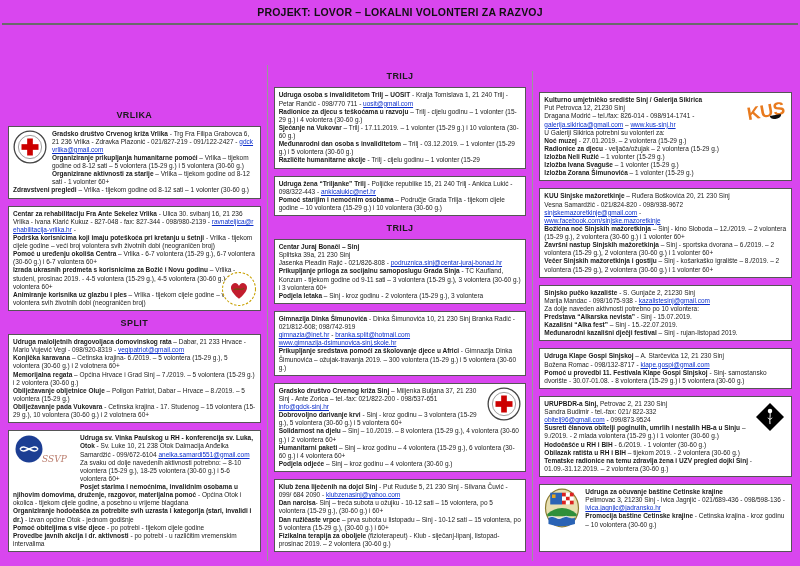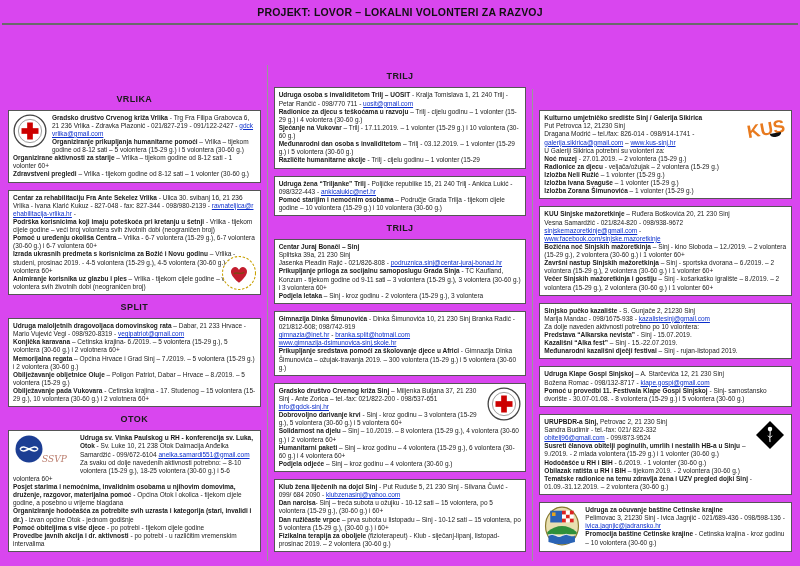--- a/index.html
+++ b/index.html
@@ -10,21 +10,21 @@
   .columns{display:flex;align-items:flex-end;margin-top:2px;height:534px;}
   .col{flex:1;min-width:0;padding:2px 6px;box-sizing:border-box;}
   .col + .col{border-left:1px solid #999;}
   .section-header{text-align:center;font-weight:bold;font-size:9px;letter-spacing:.4px;margin:4px 0 6px;}
   .org-box{position:relative;border:1px solid #555;padding:3px 4px;margin-bottom:7px;
            font-size:6.5px;line-height:1.25;overflow:hidden;background:#fff;}
   .org-box p{margin:0;}
   .bold{font-weight:bold;}
   .lnk{color:#0b2ecc;text-decoration:underline;cursor:pointer;word-break:break-all;}
   .logo{display:block;line-height:0;}
-  .logo.pos-left{float:left;margin:0 5px 2px 0;}
+  .logo.pos-left{float:left;margin:0 5px 20px 0;}
   .logo.pos-right{float:right;margin:0 0 2px 5px;}
   .logo.pos-br{position:absolute;right:3px;bottom:3px;}
   .col:last-child .org-box:first-child{margin-top:19px;}
 </style>
 </head>
 <body>
 
 <div class="page">
   <div class="title">PROJEKT: LOVOR – LOKALNI VOLONTERI ZA RAZVOJ</div>
   <div class="columns" id="columns">
@@ -55,21 +55,20 @@
           <p><span class="bold">Animiranje korisnika uz glazbu i ples</span><span class="reg"> – Vrlika - tijekom cijele godine – veći broj volontera svih životnih dobi (neograničen broj)</span></p>
         </div>
         <div class="section-header">SPLIT</div>
         <div class="org-box">
           <p><span class="bold">Udruga maloljetnih dragovoljaca domovinskog rata</span><span class="reg"> – Dabar, 21 233 Hrvace - Mario Vujević Vegi  - 098/920-8319 - </span><a class="lnk">vegipatriot@gmail.com</a></p>
           <p><span class="bold">Konjička karavana</span><span class="reg"> – Cetinska krajina- 6./2019. – 5 volontera (15-29 g.), 5 volontera (30-60 g.) i 2 volotnera 60+</span></p>
           <p><span class="bold">Memorijalna regata</span><span class="reg"> – Općina Hrvace i Grad Sinj – 7./2019. – 5 volontera (15-29 g.) i 2 volontera (30-60 g.)</span></p>
           <p><span class="bold">Obilježavanje obljetnice Oluje</span><span class="reg"> – Poligon Patriot, Dabar – Hrvace – 8./2019. – 5 volontera (15-29 g.)</span></p>
           <p><span class="bold">Obilježavanje pada Vukovara</span><span class="reg">  - Cetinska krajina  - 17. Studenog – 15 volontera (15-29 g.), 10 volontera (30-60 g.) i 2 volotnera 60+</span></p>
         </div>
-        <div class="section-header">OTOK</div>
         <div class="org-box">
           <span class="logo pos-left"><svg width="62" height="34" viewBox="0 0 62 34">
               <circle cx="16" cy="15" r="13.5" fill="#1c3e93"></circle>
               <path d="M7 15 C11 8 21 22 25 15 M7 15 C11 22 21 8 25 15" stroke="#fff" stroke-width="1.4" fill="none"></path>
               <text x="29" y="28" font-size="9" fill="#b97a6a" font-family="DejaVu Serif,serif" font-style="italic">SSVP</text>
             </svg></span>
           <p><span class="bold">Udruga sv. Vinka Paulskog u RH - konferencija sv. Luka, Otok</span><span class="reg"> - Sv. Luke 10, 21 238 Otok Dalmacija Anđelka Samardžić - 099/672-6104 </span><a class="lnk">anelka.samardi551@gmail.com</a></p>
           <p><span class="reg">Za svaku od dolje navedenih aktivnosti potrebno: – 8-10 volontera (15-29 g.), 18-25 volontera (30-60 g.) i 5-6 volontera 60+</span></p>
           <p><span class="bold">Posjet starima i nemoćnima, invalidnim osobama u njihovim domovima, druženje, razgovor, materijalna pomoć</span><span class="reg"> - Općina Otok i okolica - tijekom cijele godine, a posebno u vrijeme blagdana</span></p>
           <p><span class="bold">Organiziranje hodočašća za potrebite svih uzrasta i kategorija (stari, invalidi i dr.)</span><span class="reg"> - izvan općine Otok - jednom godišnje</span></p>

